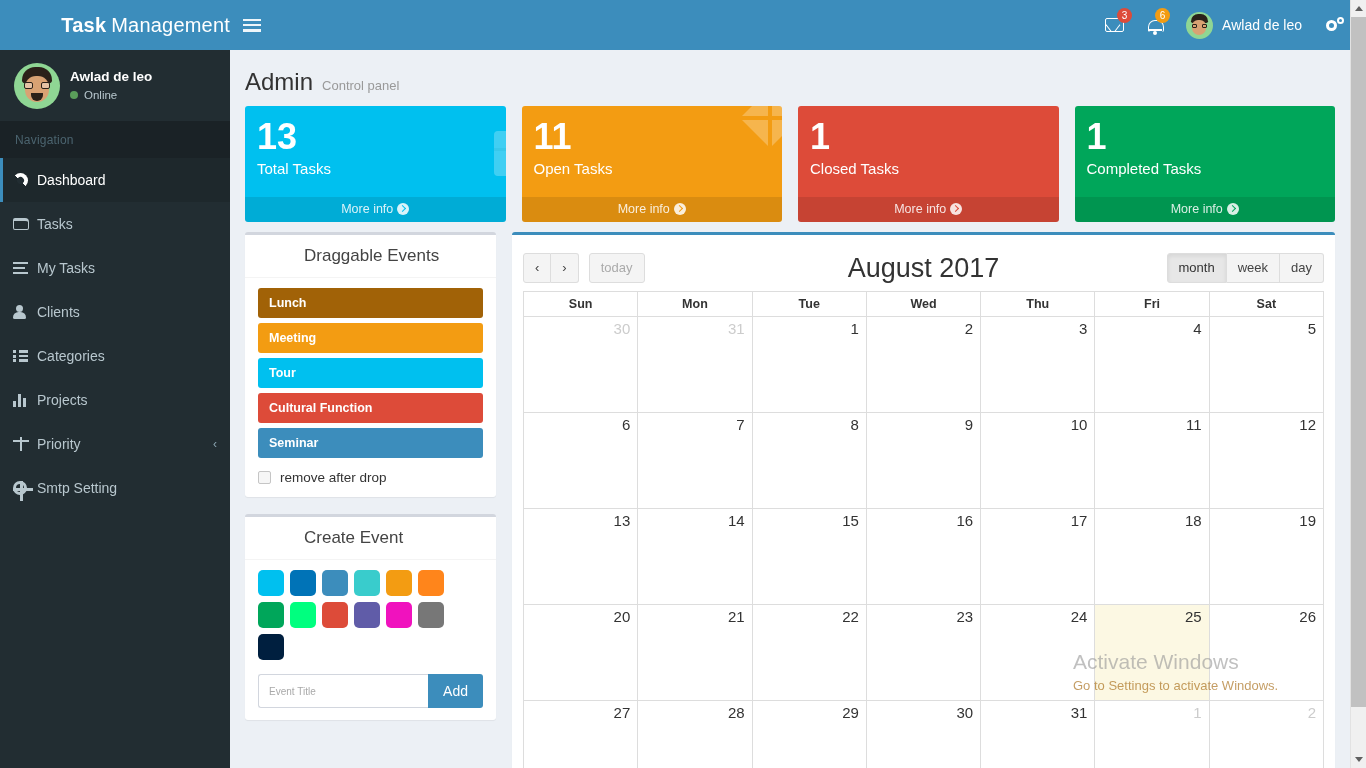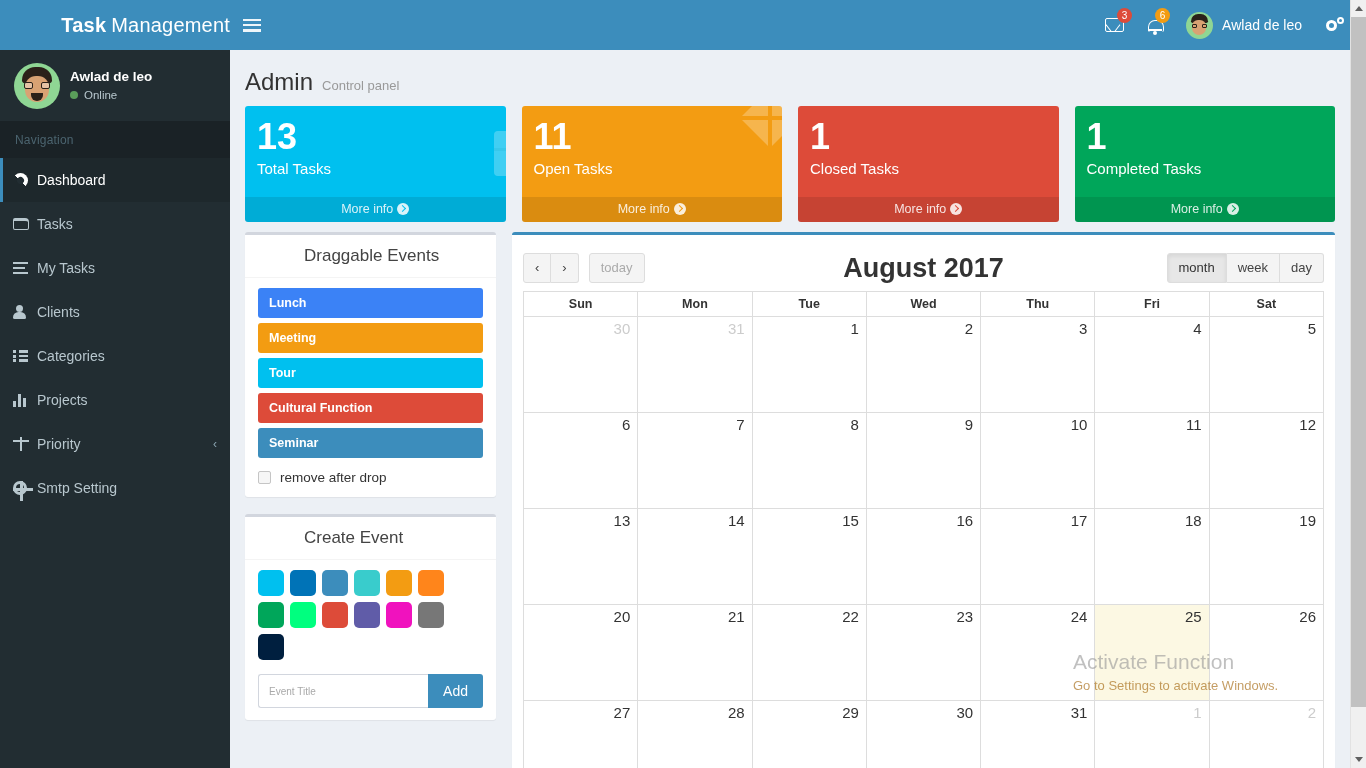--- a/index.html
+++ b/index.html
@@ -235,21 +235,21 @@
   .cbtn { background: #f4f4f4; border: 1px solid #ddd; color: #444; height: 30px;
     padding: 0 11px; font-size: 13px; cursor: pointer; line-height: 28px;
     font-family: "Liberation Sans", sans-serif; }
   .btn-group .cbtn:not(:first-child) { border-left: none; }
   .btn-group .cbtn:first-child { border-radius: 3px 0 0 3px; }
   .btn-group .cbtn:last-child { border-radius: 0 3px 3px 0; }
   .cbtn.single { border-radius: 3px; margin-left: 10px; color: #aaa; }
   .cbtn.active { background: #e7e7e7; box-shadow: inset 0 2px 4px rgba(0,0,0,.08);
     color: #333; }
   .cal-title { position: absolute; left: 0; right: 0; text-align: center;
-    font-size: 27px; color: #333; font-weight: bold; pointer-events: none; }
+    font-size: 27px; color: #333; font-weight: normal; pointer-events: none; }
   .cal-right { margin-left: auto; }
 
   table.cal { width: 100%; border-collapse: collapse; table-layout: fixed; }
   table.cal th { font-size: 12.5px; color: #333; font-weight: bold; text-align: center;
     padding: 5px 0; border: 1px solid #ddd; border-top: 1px solid #ddd;
     background: #fff; }
   table.cal td { border: 1px solid #ddd; height: 96px; vertical-align: top;
     padding: 3px 7px 0 0; text-align: right; font-size: 15px; color: #333;
     background: #fff; }
   table.cal td.other { color: #ccc; }
@@ -469,21 +469,21 @@
 
     <div class="lower">
       <div class="left-col">
 
         <div class="panel">
           <div class="panel-head">
             <h3 class="panel-title">Draggable Events</h3>
           </div>
           <div class="panel-body">
             <div id="ext-events">
-                <div class="ev" style="background: #3b82f6;">Lunch</div>
+                <div class="ev" style="background: #a16207;">Lunch</div>
                 <div class="ev" style="background: rgb(243, 156, 18);">Meeting</div>
                 <div class="ev" style="background: rgb(0, 192, 239);">Tour</div>
                 <div class="ev" style="background: rgb(221, 75, 57);">Cultural Function</div>
                 <div class="ev" style="background: rgb(60, 141, 188);">Seminar</div>
               </div>
             <div class="chk-row">
               <span class="chk-box"></span>
               <span class="chk-label">remove after drop</span>
             </div>
           </div>
@@ -596,21 +596,21 @@
                   </tr>
                 </tbody>
             </table>
           </div>
         </div>
       </div>
     </div>
   </div>
 
   <div class="watermark">
-    <div class="wm1">Activate Function</div>
+    <div class="wm1">Activate Windows</div>
     <div class="wm2">Go to Settings to activate Windows.</div>
   </div>
 
   <div class="scrollbar">
     <div class="sb-up">
         <span class="sb-arrow"></span>
       </div>
     <div class="sb-thumb"></div>
     <div class="sb-down">
         <span class="sb-arrow"></span>

